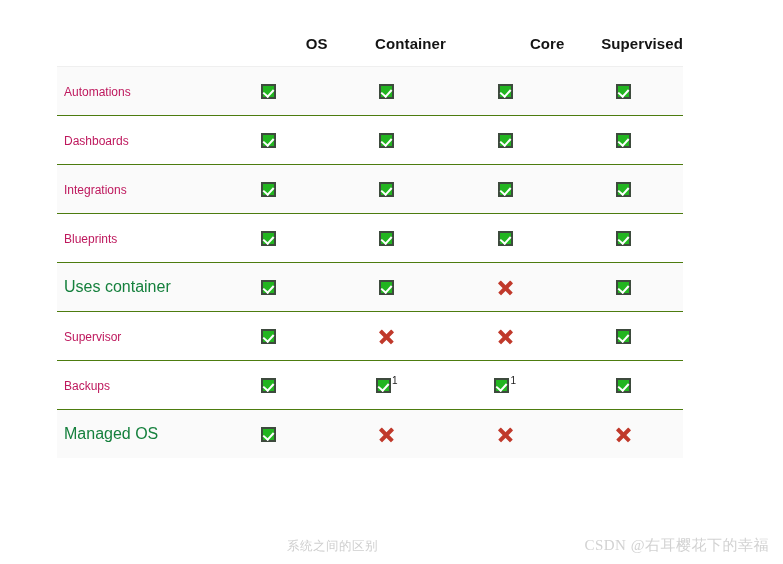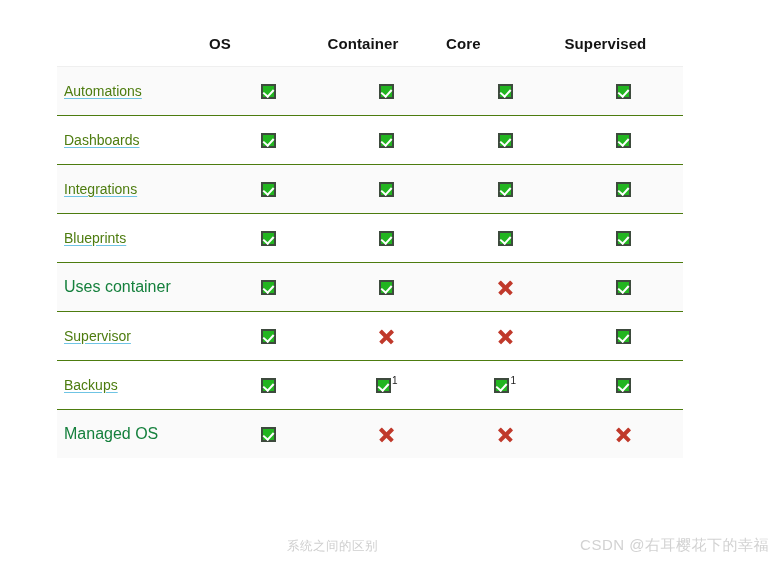--- a/index.html
+++ b/index.html
@@ -37,21 +37,21 @@
   }
 
   table.compare col.c-feature { width: 152px; }
   table.compare col.c-col     { width: 118.5px; }
 
   table.compare thead th {
     font-size: 15px;
     font-weight: bold;
     color: #141414;
     padding: 0 0 14px 0;
-    text-align: left;
+    text-align: right;
     vertical-align: bottom;
     height: 34px;
     background: #ffffff;
     letter-spacing: 0.1px;
   }
   table.compare thead th.feature-head {
     text-align: left;
   }
 
   table.compare tbody tr.row-odd  { background: #fafafa; }
@@ -68,25 +68,24 @@
 
   table.compare tbody td.feature-cell {
     text-align: left;
     padding-left: 7px;
     font-size: 14.5px;
     line-height: 28px;
     color: #1b1b1b;
   }
 
   td.feature-cell a.feature-link {
-    color: #4d7c0f;
-    text-decoration: underline;
+    color: #be185d;
     text-decoration-color: #6fc4e4;
     text-underline-offset: 2px;
-    font-size: 14px;
+    font-size: 12px;
     cursor: pointer;
   }
   td.feature-cell span.feature-plain {
     color: #15803d;
     font-size: 16px;
     margin-top: 39px;
   }
 
   tr.tall td { height: 76px; }
   tr.tall td.feature-cell { line-height: 30px; }
@@ -162,21 +161,21 @@
     font-family: "DejaVu Sans", "Liberation Sans", sans-serif;
     letter-spacing: 0.5px;
   }
 
   .watermark {
     position: absolute;
     right: 14px;
     top: 536px;
     font-size: 15px;
     color: #d2d2d2;
-    font-family: Liberation Sans, sans-serif;
+    font-family: Liberation Serif, serif;
     letter-spacing: 0.5px;
     white-space: nowrap;
     margin-left: 31px;
   }
 </style>
 </head>
 <body>
 
 <div id="page">
 

